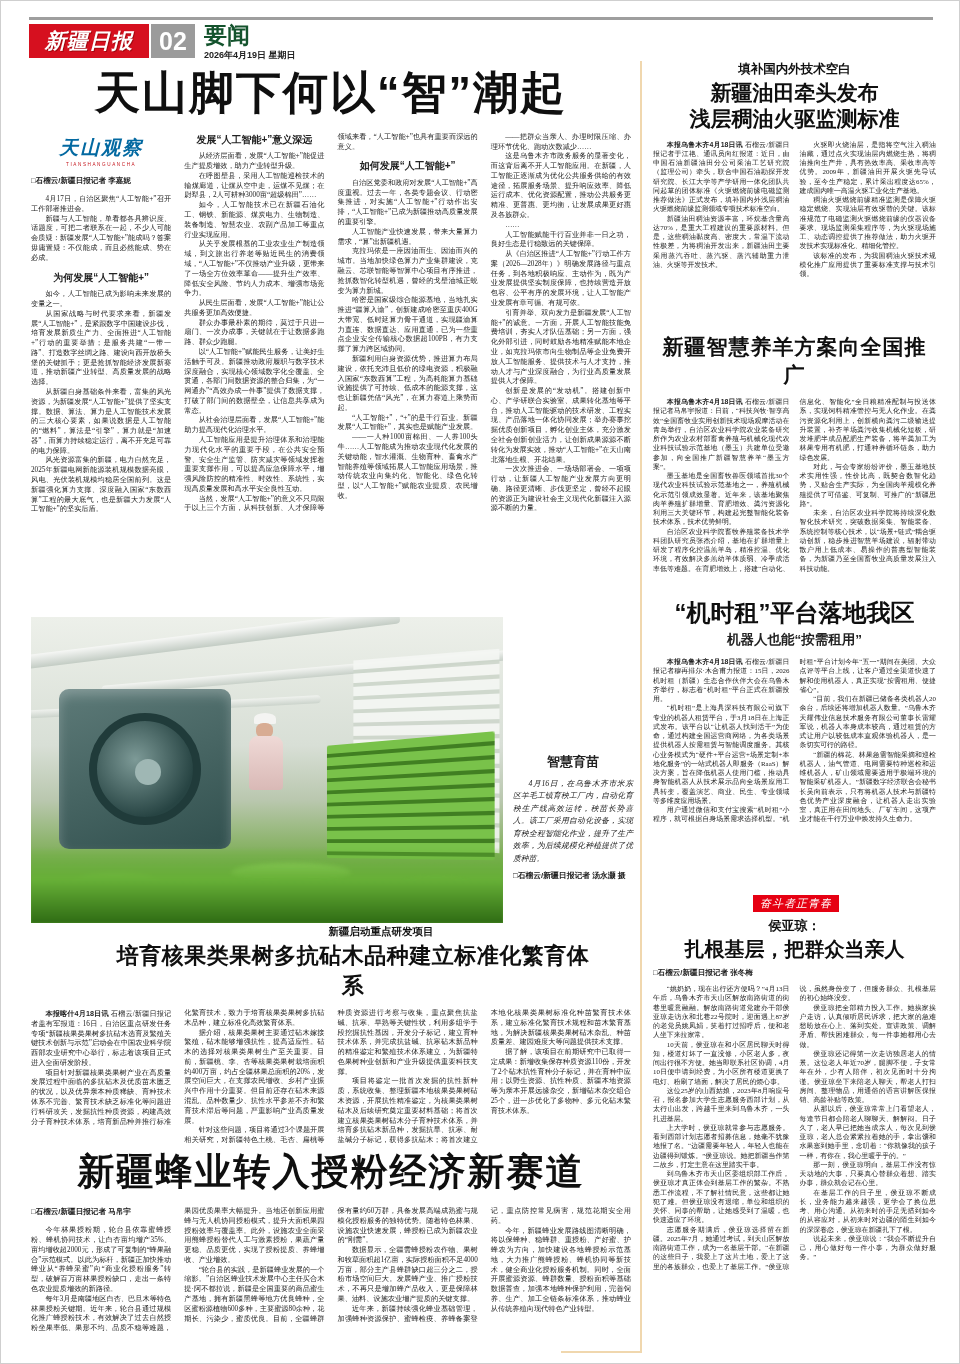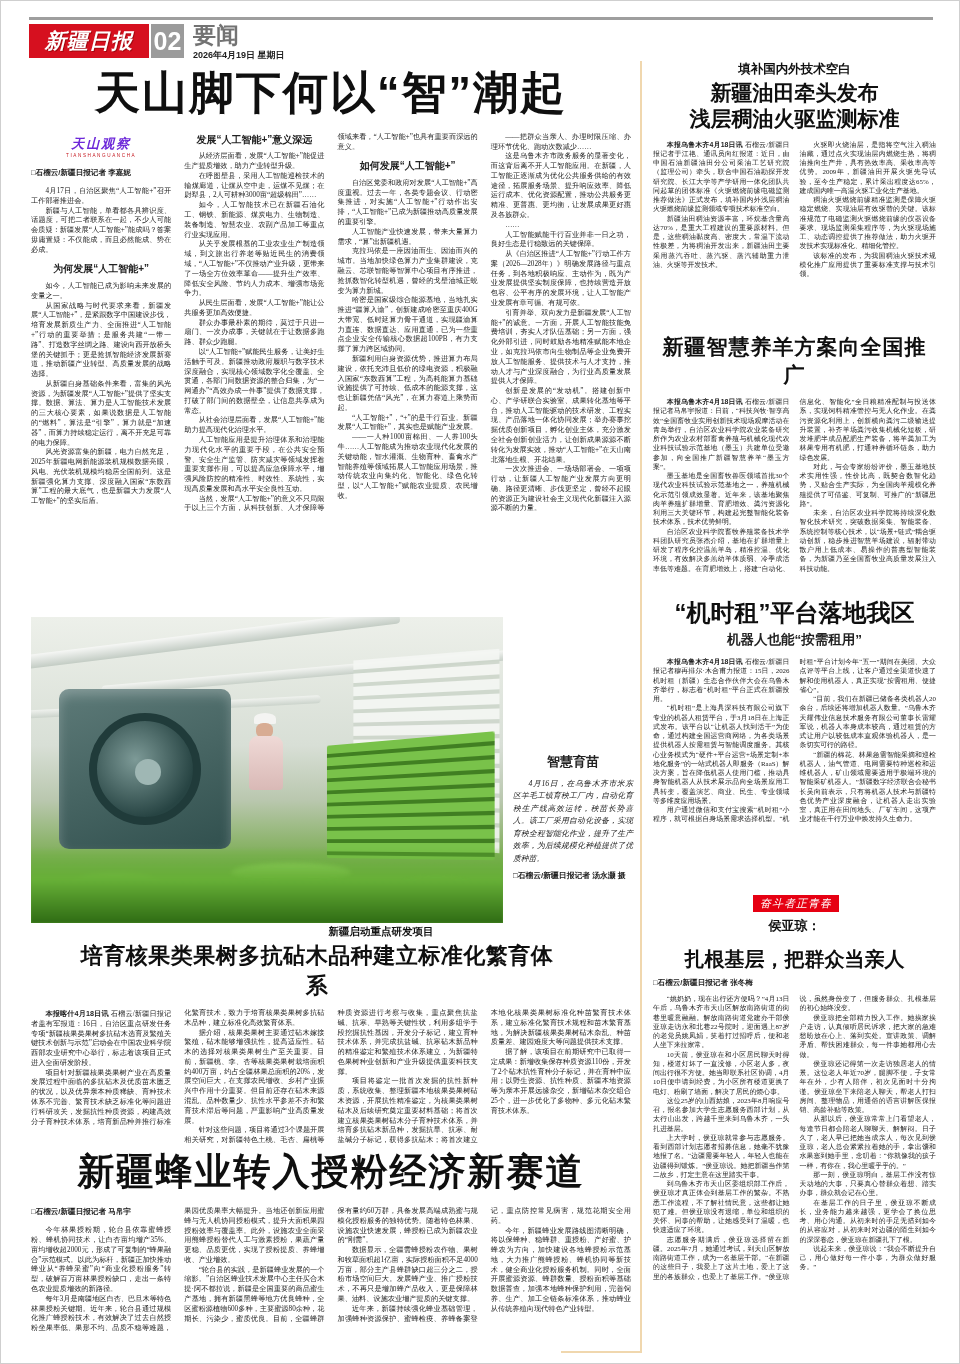--- a/index.html
+++ b/index.html
@@ -5,55 +5,55 @@
   html,body{margin:0;padding:0;background:#e9e9e9;}
   .page{position:relative;width:960px;height:1364px;background:#ffffff;margin:0 auto;
         overflow:hidden;border:1px solid #cfcfcf;box-sizing:border-box;
         font-family:"Liberation Serif","DejaVu Serif",serif;color:#222;padding-left:36px;}
   
   .top-rule{position:absolute;left:28px;top:16px;width:904px;height:3px;background:#9e9e9e;}
   .masthead{position:absolute;left:28px;top:23px;height:34px;display:flex;align-items:stretch;}
   .mast-red{width:120px;background:#d6101f;color:#fff;display:flex;align-items:center;justify-content:center;
             font-family:"Liberation Serif",serif;font-style:italic;font-weight:900;font-size:21px;
             letter-spacing:1px;text-shadow:1px 1px 0 rgba(120,0,0,.55);}
-  .mast-page{width:33px;margin-left:2px;background:#9b9b9b;color:#fff;display:flex;align-items:center;justify-content:center;
+  .mast-page{width:44px;margin-left:2px;background:#9b9b9b;color:#fff;display:flex;align-items:center;justify-content:center;
              font-family:"Liberation Sans",sans-serif;font-weight:bold;font-size:25px;}
   .mast-right{margin-left:9px;display:flex;flex-direction:column;justify-content:flex-start;}
-  .mast-section{font-family:"Liberation Sans",sans-serif;font-weight:900;font-size:23px;line-height:23px;color:#737373;}
+  .mast-section{font-family:"Liberation Sans",sans-serif;font-weight:900;font-size:23px;line-height:23px;color:#14532d;}
   .mast-date{font-family:"Liberation Sans",sans-serif;font-weight:bold;font-size:9px;color:#222;margin-top:2px;}
   
   .v-rule{position:absolute;left:639px;top:60px;width:2px;height:1292px;background:#f0d7ae;}
   .h-rule-bottom{position:absolute;left:560px;top:1350px;width:81px;height:2px;background:#f0d7ae;}
   
   .kicker{font-family:"Liberation Sans",sans-serif;font-weight:bold;color:#111;text-align:center;}
   .headline{font-family:"Liberation Sans","DejaVu Sans",sans-serif;font-weight:900;color:#0f0f0f;text-align:center;}
   .flow-p{margin:0;text-indent:2em;}
   .flow-p b{font-family:"Liberation Sans",sans-serif;}
   .sub-head{font-family:"Liberation Sans",sans-serif;font-weight:bold;font-size:10px;text-align:center;
             margin:7px 0 6px;break-inside:avoid;}
   .flow-byline{font-family:"Liberation Sans",sans-serif;font-weight:bold;font-size:7.6px;
                margin:0 0 9px;text-indent:0;}
   .cols-2{column-count:2;column-gap:10px;font-size:6.9px;line-height:1.34;text-align:justify;overflow:hidden;}
   .cols-4{column-count:4;column-gap:13px;font-size:7.2px;line-height:1.36;text-align:justify;overflow:hidden;}
   
   .main-art{position:absolute;left:30px;top:62px;width:600px;}
   .main-headline{font-size:45px;letter-spacing:2px;line-height:1.15;margin:4px 0 14px;}
   .main-cols{height:482px;}
   .tsgc{break-inside:avoid;text-align:center;margin:2px 0 8px;}
-  .tsgc-cn{color:#6d28d9;font-family:"Liberation Serif",serif;font-style:italic;font-weight:900;
-           font-size:13px;letter-spacing:2px;}
+  .tsgc-cn{color:#0369a1;font-family:"Liberation Serif",serif;font-style:italic;font-weight:900;
+           font-size:19px;letter-spacing:2px;}
   .tsgc-en{color:#c4151c;font-family:"Liberation Sans",sans-serif;font-size:4.6px;letter-spacing:1.6px;margin-top:1px;}
   
   .rcol-art{position:absolute;left:652px;width:283px;}
   .oil-kicker{font-size:12.5px;margin-bottom:2px;}
   .oil-headline{font-size:21px;line-height:1.25;margin-bottom:7px;}
   .sheep-headline{font-size:21px;letter-spacing:1px;margin-bottom:8px;}
   .robot-headline{font-size:24px;margin-bottom:2px;}
   .robot-sub{font-family:"Liberation Sans",sans-serif;font-weight:bold;font-size:13.5px;text-align:center;margin-bottom:8px;}
-  .hou-kicker{font-size:13px;margin-bottom:11px;}
+  .hou-kicker{font-size:13px;margin-bottom:1px;}
   .hou-headline{font-size:20px;margin-bottom:5px;}
   .hou-byline{font-family:"Liberation Sans",sans-serif;font-weight:bold;font-size:7.6px;margin:0 0 6px;}
   .banner{position:absolute;left:752px;top:894px;width:86px;height:17px;background:#e60012;color:#fff;
           display:flex;align-items:center;justify-content:center;
           font-family:"Liberation Serif",serif;font-style:italic;font-weight:400;font-size:11px;letter-spacing:1px;}
   
   .photo{position:absolute;left:30px;top:616px;width:472px;height:306px;overflow:hidden;
          background:linear-gradient(180deg,#edf0ea 0%,#d8dfd6 42%,#b9c7ae 60%,#7fae58 78%,#4d8d26 100%);}
   .ph-pipe{position:absolute;background:linear-gradient(180deg,#f6f7f5,#c3ccc4);border-radius:4px;}
   .ph-p1{left:-20px;top:16px;width:390px;height:14px;transform:rotate(-7deg);}
@@ -82,21 +82,21 @@
   .ph-b3{left:360px;bottom:22px;width:90px;height:24px;}
   
   .caption{position:absolute;left:512px;top:616px;width:120px;height:306px;}
   .caption-inner{margin-top:136px;}
   .caption-title{font-family:"Liberation Sans",sans-serif;font-weight:900;font-size:13px;text-align:center;margin-bottom:7px;}
   .caption-text{font-size:7.8px;line-height:1.6;text-align:justify;font-style:italic;text-indent:2em;}
   .caption-credit{font-family:"Liberation Sans",sans-serif;font-weight:bold;font-size:7.8px;margin-top:5px;line-height:1.5;}
   
   .fruit-art{position:absolute;left:30px;top:924px;width:600px;}
   .fruit-kicker{font-size:10.5px;margin-left:110px;width:480px;}
-  .fruit-headline{font-size:22px;margin:2px 0 8px 46px;width:480px;letter-spacing:.5px;}
+  .fruit-headline{font-size:22px;margin:2px 0 8px 82px;width:480px;letter-spacing:.5px;}
   .fruit-cols{height:158px;}
   .bee-art{position:absolute;left:30px;top:1146px;width:600px;}
   .bee-headline{font-size:37px;letter-spacing:2px;margin-bottom:10px;}
   .bee-cols{height:132px;}
 </style>
 </head>
 <body>
 
 <div class="page">
 

